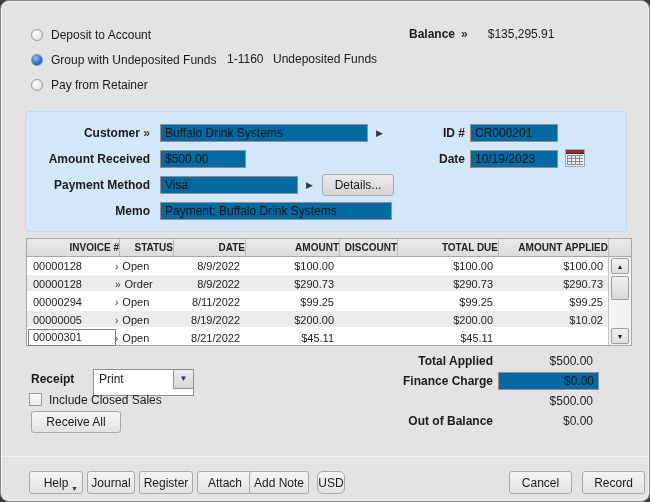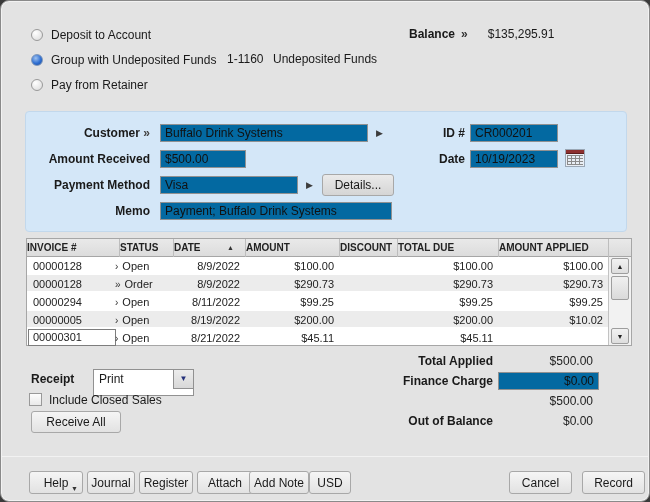--- a/index.html
+++ b/index.html
@@ -61,21 +61,21 @@
   .calendar-icon { position:absolute; left:539px; top:37px; width:20px; height:18px; background:#e8eef5; border:1px solid #9aa7b5; cursor:pointer; }
   .cal-top { display:block; height:4px; background:#8c2f2f; border-bottom:1px solid #5d1d1d; }
   .cal-grid { display:block; height:10px; margin:1px 1px 0 1px;
     background:
       repeating-linear-gradient(to right, #8a8a8a 0 1px, transparent 1px 4px),
       repeating-linear-gradient(to bottom, #8a8a8a 0 1px, transparent 1px 3px);
   }
   
   .table { position:absolute; left:25px; top:237px; width:606px; height:108px; border:1px solid #a6a6a6; background:#fff; font-size:11px; }
   .thead { position:absolute; left:0; top:0; right:0; height:18px; background:linear-gradient(#e9e9e9,#dcdcdc); border-bottom:1px solid #a6a6a6; }
-  .th { position:absolute; top:0; height:18px; line-height:18px; text-align:left; font-size:10px; font-weight:bold; color:#222; border-right:1px solid #bdbdbd; }
+  .th { position:absolute; top:0; height:18px; line-height:18px; text-align:right; font-size:10px; font-weight:bold; color:#222; border-right:1px solid #bdbdbd; }
   .sort-arrow { position:absolute; left:200px; top:0; font-size:7px; color:#333; line-height:18px; }
   .trow { position:absolute; left:0; width:582px; height:16px; line-height:18px; background:#fff; }
   .trow.alt { background:#ececec; }
   .c { position:absolute; top:0; height:18px; white-space:nowrap; overflow:hidden; color:#222; }
   .c-inv   { left:2px;   width:86px;  padding-left:4px; }
   .c-inv.focused { left:1px; width:88px; border:1px solid #7d7d7d; background:#fff; height:17px; line-height:15px; }
   .c-status{ left:88px;  width:58px; }
   .row-arrow { font-size:10px; color:#333; margin-right:4px; }
   .c-date  { left:147px; width:66px;  text-align:right; }
   .c-amt   { left:219px; width:88px;  text-align:right; }
@@ -252,17 +252,17 @@
   <div class="divider"></div>
 
   <button class="btn fbtn" style="left:28px; width:54px;">
     <span>Help</span>
     <span class="help-arrow">▼</span>
   </button>
   <button class="btn fbtn" style="left:86px; width:48px;">Journal</button>
   <button class="btn fbtn" style="left:138px; width:54px;">Register</button>
   <button class="btn fbtn" style="left:196px; width:56px;">Attach</button>
   <button class="btn fbtn" style="left:248px; width:60px;">Add Note</button>
-  <button class="btn fbtn" style="left:308px; width:42px;">USD</button>
+  <button class="btn fbtn" style="left:316px; width:28px;border-radius:6px;">USD</button>
 
   <button class="btn fbtn" style="left:508px; width:63px;">Cancel</button>
   <button class="btn fbtn" style="left:581px; width:63px;">Record</button>
 </div>
 
 </body></html>

